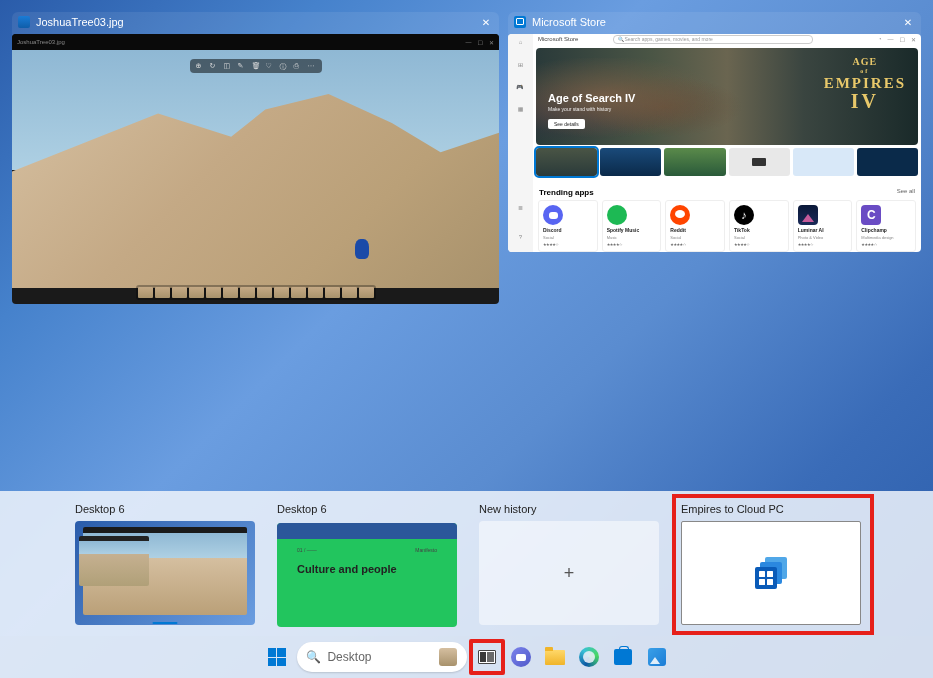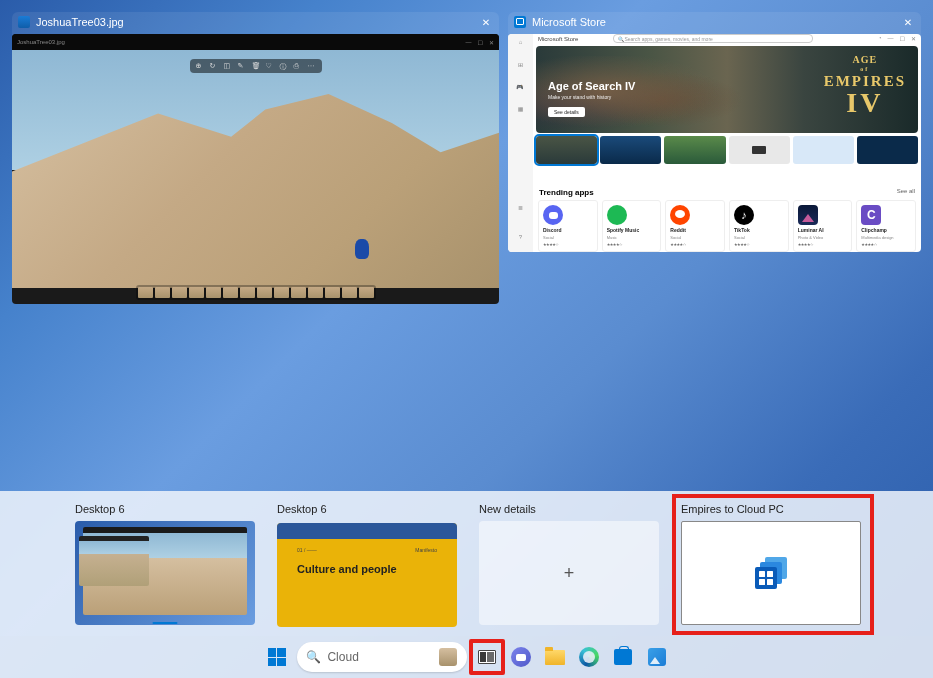--- a/index.html
+++ b/index.html
@@ -54,35 +54,35 @@
 .store-win-ctrl { margin-left:auto; display:flex; gap:6px; font-size:6px; color:#888; }
 .store-hero {
   height:130px; margin:3px; border-radius:4px; position:relative; overflow:hidden;
   background: linear-gradient(90deg, #2a3a3a 0%, #4a5545 30%, #6a6550 50%, #3a4540 70%, #1a2a2a 100%);
 }
 .hero-figures { position:absolute; left:0; top:10px; width:60%; height:100%; background: radial-gradient(ellipse at 30% 40%, rgba(120,95,70,0.9) 0%, transparent 50%), radial-gradient(ellipse at 55% 50%, rgba(100,75,55,0.8) 0%, transparent 45%), radial-gradient(ellipse at 15% 55%, rgba(60,55,65,0.85) 0%, transparent 40%); }
 .hero-logo { position:absolute; right:12px; top:8px; text-align:center; color:#e8c86a; font-family:"Trajan Pro","Times New Roman",serif; font-weight:700; letter-spacing:1px; }
 .hero-logo .age { font-size:10px; }
 .hero-logo .of { font-size:6px; letter-spacing:2px; margin:1px 0; }
 .hero-logo .emp { font-size:15px; letter-spacing:2px; }
-.hero-logo .iv { font-size:28px; letter-spacing:3px; line-height:0.9; }
+.hero-logo .iv { font-size:20px; letter-spacing:3px; line-height:0.9; }
 .hero-text { position:absolute; left:12px; bottom:15px; color:#fff; }
 .hero-text h3 { font-size:11px; font-weight:600; }
 .hero-text p { font-size:5px; opacity:0.9; margin-top:2px; }
 .hero-btn { margin-top:4px; background:#fff; color:#222; font-size:5px; padding:2px 6px; border-radius:2px; display:inline-block; }
 .store-carousel { display:flex; gap:3px; padding:0 3px; }
 .store-carousel-item { flex:1; height:28px; border-radius:3px; background:linear-gradient(135deg,#555,#333); }
 .store-carousel-item.active { outline:2px solid #0078d4; }
 .store-carousel-item.c1 { background:linear-gradient(#4a5545,#2a3a3a); }
 .store-carousel-item.c2 { background:linear-gradient(#1a4a7a,#0a2a4a); }
 .store-carousel-item.c3 { background:linear-gradient(#5a8a4a,#2a5a3a); }
 .store-carousel-item.c4 { background:#e8e8e8; display:flex; align-items:center; justify-content:center; }
 .store-carousel-item.c5 { background:#d8e8f8; }
 .store-carousel-item.c6 { background:#0a2a4a; }
-.store-section-title { font-size:8px; font-weight:600; padding:24px 6px 3px; display:flex; }
+.store-section-title { font-size:8px; font-weight:600; padding:12px 6px 3px; display:flex; }
 .store-section-title span:last-child { margin-left:auto; font-size:6px; color:#666; font-weight:400; }
 .store-apps { display:flex; gap:4px; padding:0 5px; }
 .store-app { flex:1; border:1px solid #eee; border-radius:3px; padding:4px; display:flex; flex-direction:column; align-items:flex-start; gap:2px; }
 .store-app-icon { width:20px; height:20px; border-radius:4px; }
 .store-app-name { font-size:5px; font-weight:600; color:#222; }
 .store-app-cat { font-size:4px; color:#888; }
 .store-app-stars { font-size:4px; color:#666; letter-spacing:-0.5px; }
 .discord-ic { background:#5865f2; border-radius:50%; display:flex; align-items:center; justify-content:center; }
 .discord-ic::after { content:""; width:9px; height:7px; background:#fff; border-radius:3px; }
 .spotify-ic { background:#1db954; border-radius:50%; }
@@ -103,21 +103,21 @@
 .desktop-item { width: 180px; }
 .desktop-label { font-size: 11px; color: #222; margin-bottom: 6px; }
 .desktop-thumb {
   width: 180px; height: 104px; border-radius: 4px; position:relative;
   background: #fff; overflow:hidden;
 }
 .desktop-thumb.d1 { background: linear-gradient(135deg,#2a5caa,#6a9de0); }
 .d1-mini { position:absolute; top:6px; left:8px; right:8px; bottom:10px; background:linear-gradient(#8fb8d4 0%,#aed0e3 30%, #d5bfa0 30%, #baa078 100%); border-radius:2px; border-top:6px solid #1a1a1a; }
 .d1-mini2 { position:absolute; top:15px; left:4px; width:70px; height:50px; background:linear-gradient(#8fb8d4 0%,#aed0e3 30%, #c5b090 30%, #b0a078 100%); border-radius:2px; border-top:5px solid #222; }
 .desktop-thumb.d1::after { content:""; position:absolute; bottom:1px; left:50%; transform:translateX(-50%); width:25px; height:2px; background:#0078d4; border-radius:1px; }
-.desktop-thumb.d2 { background:#eab308;margin-top:8px; }
+.desktop-thumb.d2 { background:#22c55e;margin-top:8px; }
 .d2-ribbon { height:16px; background:#2b579a; }
 .d2-doc { padding:8px 20px; font-size:5px; color:#444; }
 .d2-title { font-size:11px; font-weight:700; color:#222; line-height:1.1; margin-top:10px; }
 .desktop-thumb.new { background:rgba(255,255,255,0.5); display:flex; align-items:center; justify-content:center; color:#555; font-size:18px; font-weight:300; }
 .cloud-item { width: 195px; position:relative; }
 .cloud-highlight { position:absolute; top:-9px; left:-9px; right:-13px; bottom:-11px; border:4px solid #e6201a; }
 .cloud-thumb { width:180px; height:104px; border:1px solid #888; border-radius:2px; background:#fff; display:flex; align-items:center; justify-content:center; }
 .cloud-icon-stack { position:relative; width:32px; height:32px; }
 .cloud-sq { position:absolute; width:22px; height:22px; border-radius:2px; }
 .cloud-sq.s1 { background:#50a7e8; top:0; right:0; }
@@ -318,21 +318,21 @@
         <div class="d2-doc">
           <div style="display:flex">
               <span>01 / ——</span>
               <span style="margin-left:auto">Manifesto</span>
             </div>
           <div class="d2-title">Culture and people</div>
         </div>
       </div>
     </div>
     <div class="desktop-item">
-      <div class="desktop-label">New details</div>
+      <div class="desktop-label">New history</div>
       <div class="desktop-thumb new">
         <span>+</span>
       </div>
     </div>
     <div class="desktop-item cloud-item">
       <div class="cloud-highlight"></div>
       <div class="desktop-label">Empires to Cloud PC</div>
       <div class="cloud-thumb">
         <div class="cloud-icon-stack">
           <div class="cloud-sq s1"></div>
@@ -352,21 +352,21 @@
     <div class="tb-item">
       <div class="start-icon">
           <span></span>
           <span></span>
           <span></span>
           <span></span>
         </div>
     </div>
     <div class="search-box">
       <span>🔍</span>
-      <span>Cloud</span>
+      <span>Desktop</span>
       <span class="end-ic"></span>
     </div>
     <div class="tb-item" style="position:relative">
       <div class="taskview-highlight"></div>
       <div class="tv-ic"></div>
     </div>
     <div class="tb-item">
         <div class="chat-ic"></div>
       </div>
     <div class="tb-item">

